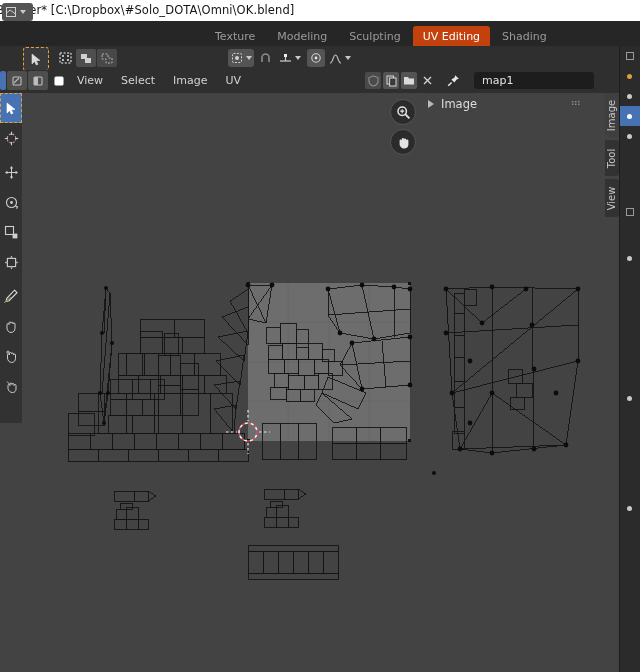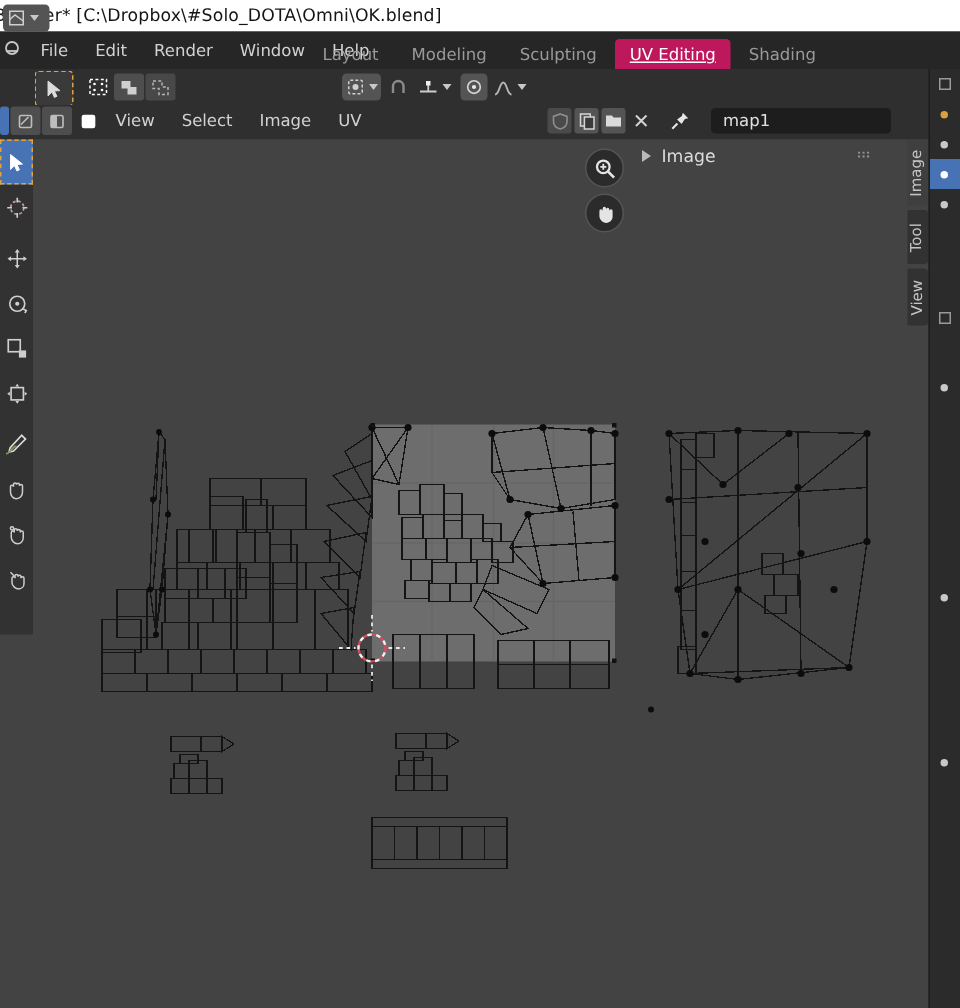--- a/index.html
+++ b/index.html
@@ -14,21 +14,21 @@
       white-space:nowrap;letter-spacing:0.1px;}
 
   
   .topbar{position:absolute;left:0;top:21px;width:640px;height:25px;background:#262626;}
   .menurow{position:absolute;left:0;top:0;height:25px;display:flex;align-items:center;}
   .menuitem{font-size:11px;color:#d2d2d2;padding:3px 9px;white-space:nowrap;}
   .menuitem.tiny{padding-left:2px;padding-right:4px;}
   .wstabs{position:absolute;left:205px;top:0;height:25px;display:flex;align-items:flex-end;}
   .wstab{font-size:11px;color:#9a9a9a;padding:4px 10px 5px 10px;white-space:nowrap;
       border-radius:3px 3px 0 0;margin-right:2px;position:relative;top:2px;}
-  .wstab.active{background:#be185d;color:#ffffff;text-decoration:underline;}
+  .wstab.active{background:#c2410c;color:#ffffff;}
 
   
   .hdr1{position:absolute;left:0;top:46px;width:640px;height:24px;background:#2f2f2f;
         border-bottom:1px solid #232323;}
   .hdr2{position:absolute;left:0;top:70px;width:640px;height:23px;background:#2f2f2f;}
 
   .editor-sel{position:absolute;left:2px;top:3px;width:28px;height:18px;
       background:#545454;border-radius:3px;display:flex;align-items:center;padding-left:3px;}
   .dd-arrow{width:0;height:0;border-left:3px solid transparent;border-right:3px solid transparent;
       border-top:4px solid #c8c8c8;margin-left:3px;}
@@ -100,35 +100,22 @@
 </head>
 <body>
 
 <div id="app">
 
   <div class="titlebar">
     <div class="ttext">Blender* [C:\Dropbox\#Solo_DOTA\Omni\OK.blend]</div>
   </div>
 
   <div class="topbar">
-    <div class="menurow">
-      <div class="menuitem tiny">
-        <svg width="12" height="12" viewBox="0 0 12 12">
-            <circle cx="6" cy="6" r="4" fill="none" stroke="#c8c8c8" stroke-width="1.2"></circle>
-            <path d="M2 8 L10 8" stroke="#c8c8c8" stroke-width="1.2"></path>
-          </svg>
-      </div>
-      <div class="menuitem">File</div>
-      <div class="menuitem">Edit</div>
-      <div class="menuitem">Render</div>
-      <div class="menuitem">Window</div>
-      <div class="menuitem">Help</div>
-    </div>
     <div class="wstabs">
-      <div class="wstab">Layout</div>
+      <div class="wstab">Texture</div>
       <div class="wstab">Modeling</div>
       <div class="wstab">Sculpting</div>
       <div class="wstab active">UV Editing</div>
       <div class="wstab">Shading</div>
 
     </div>
   </div>
 
   <div class="hdr1"></div>
 

